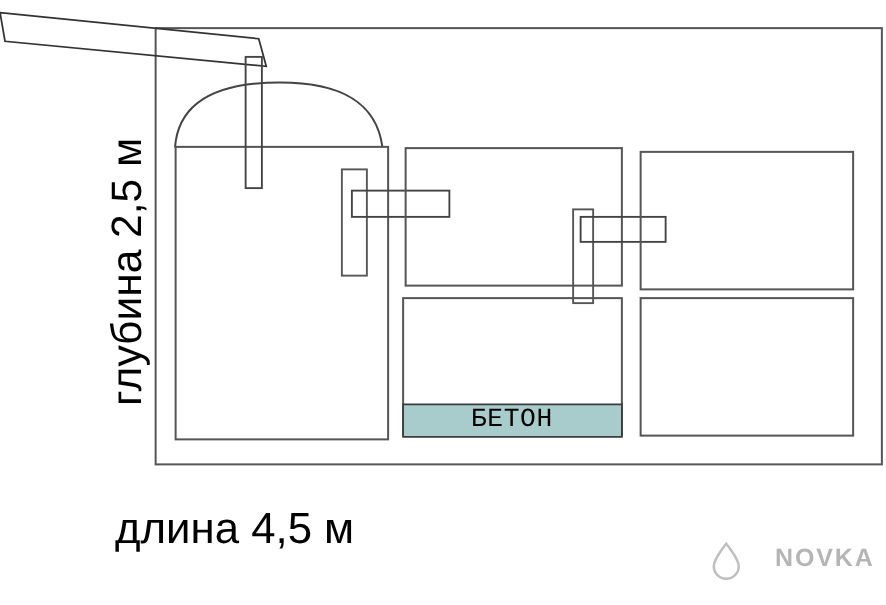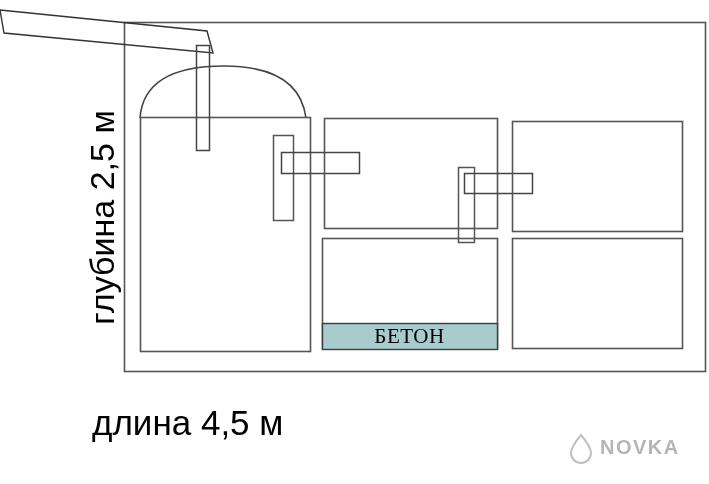--- a/index.html
+++ b/index.html
@@ -63,30 +63,30 @@
   }
   .concrete-text {
     position: absolute;
     left: 322px;
     top: 323px;
     width: 175px;
     height: 26px;
     display: flex;
     align-items: center;
     justify-content: center;
-    font-family: Liberation Serif, serif;
+    font-family: Liberation Mono, monospace;
     font-size: 21px;
     font-weight: 400;
     color: #000000;
     letter-spacing: 0.5px;
     pointer-events: none;
   }
   .watermark {
     position: absolute;
-    left: 600px;
+    left: 620px;
     top: 436px;
     font-family: "Liberation Sans", sans-serif;
     font-size: 20px;
     font-weight: 700;
     letter-spacing: 1.5px;
     color: rgba(120,120,120,0.55);
     pointer-events: none;
     user-select: none;
   }
   .watermark-drop {

